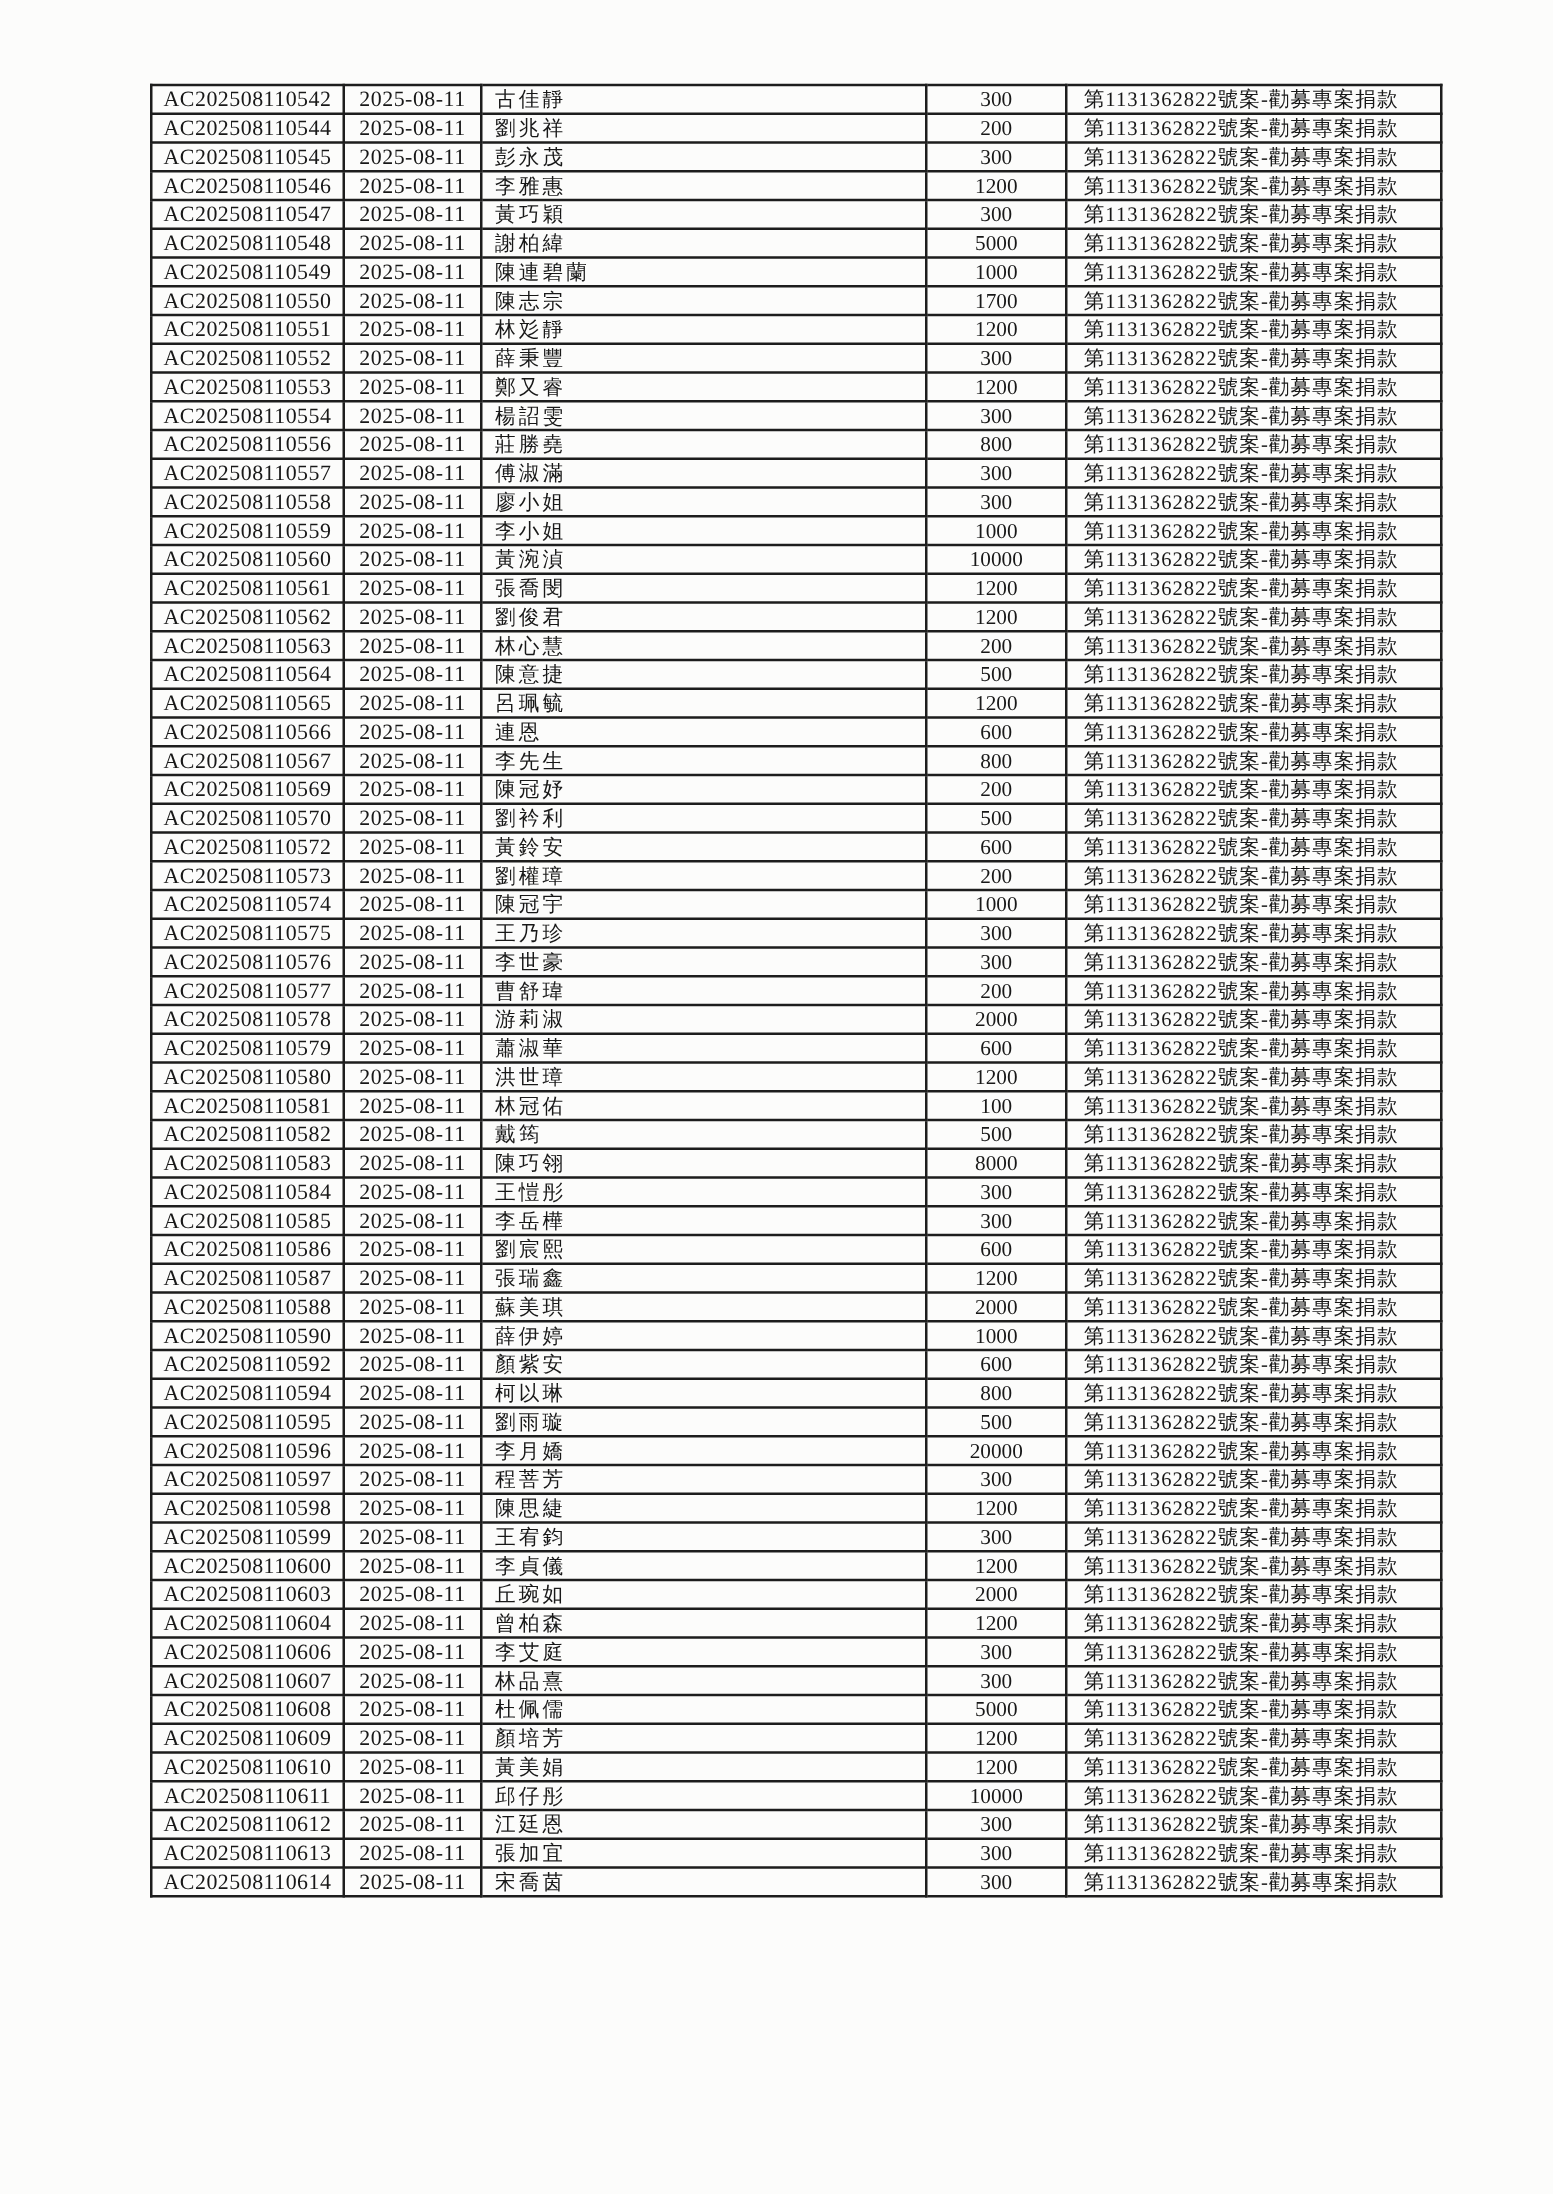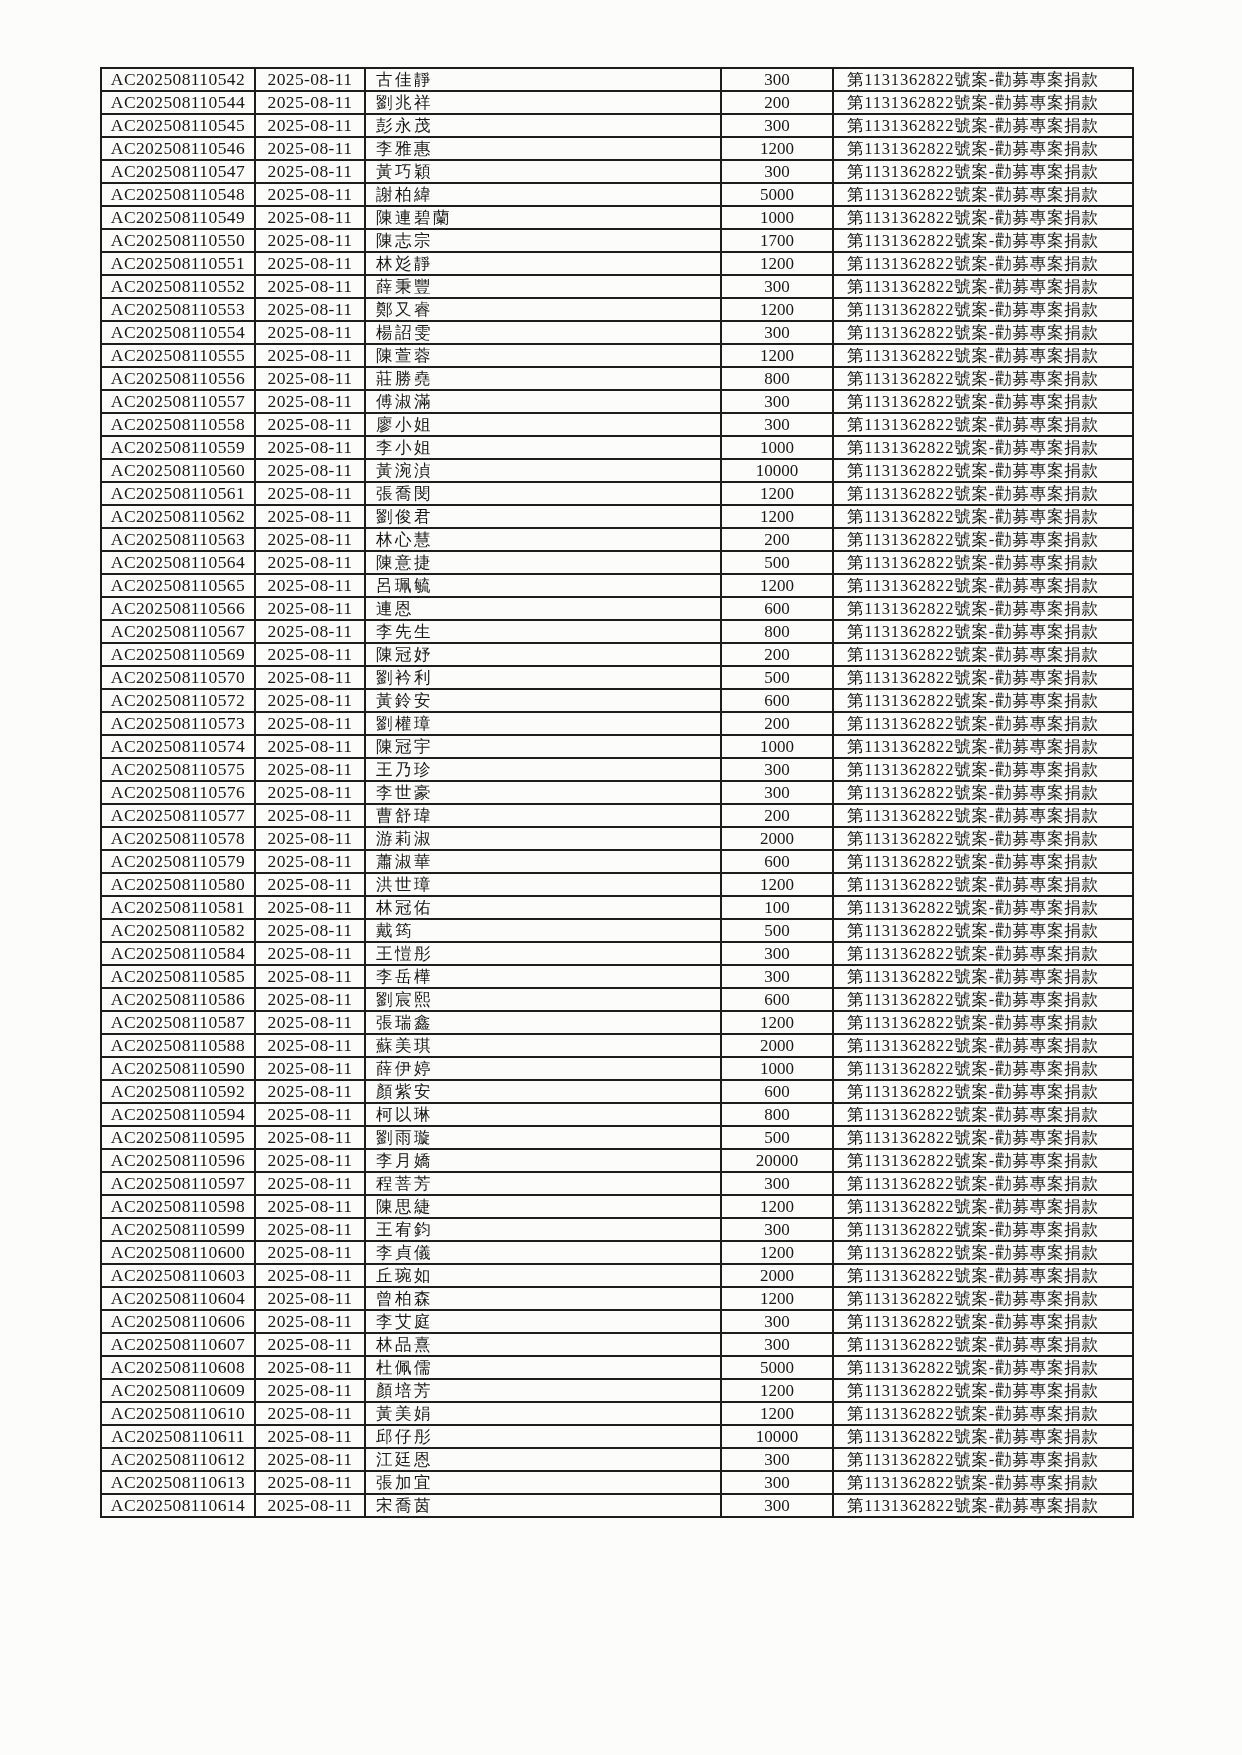--- a/index.html
+++ b/index.html
@@ -12,21 +12,21 @@
     width: 1242px;
     height: 1755px;
     margin: 0 auto;
     background: #fcfcfb;
     color: #181818;
     font-family: "Liberation Serif", "DejaVu Serif", serif;
     overflow: hidden;
   }
   table.donation-table {
     position: absolute;
-    left: 100px;
+    left: 120px;
     top: 67px;
     width: 1032px;
     border-collapse: collapse;
     table-layout: fixed;
     border-radius: 29px;
   }
   .donation-table td {
     border: 2px solid #1d1d1d;
     height: 21px;
     padding: 0;
@@ -154,27 +154,20 @@
           <td class="c-note">第1131362822號案-勸募專案捐款</td>
         </tr>
         <tr>
           <td class="c-id">AC202508110554</td>
           <td class="c-date">2025-08-11</td>
           <td class="c-name">楊詔雯</td>
           <td class="c-amount">300</td>
           <td class="c-note">第1131362822號案-勸募專案捐款</td>
         </tr>
         <tr>
-          <td class="c-id">AC202508110555</td>
-          <td class="c-date">2025-08-11</td>
-          <td class="c-name">陳萱蓉</td>
-          <td class="c-amount">1200</td>
-          <td class="c-note">第1131362822號案-勸募專案捐款</td>
-        </tr>
-        <tr>
           <td class="c-id">AC202508110556</td>
           <td class="c-date">2025-08-11</td>
           <td class="c-name">莊勝堯</td>
           <td class="c-amount">800</td>
           <td class="c-note">第1131362822號案-勸募專案捐款</td>
         </tr>
         <tr>
           <td class="c-id">AC202508110557</td>
           <td class="c-date">2025-08-11</td>
           <td class="c-name">傅淑滿</td>
@@ -333,20 +326,27 @@
           <td class="c-date">2025-08-11</td>
           <td class="c-name">林冠佑</td>
           <td class="c-amount">100</td>
           <td class="c-note">第1131362822號案-勸募專案捐款</td>
         </tr>
         <tr>
           <td class="c-id">AC202508110582</td>
           <td class="c-date">2025-08-11</td>
           <td class="c-name">戴筠</td>
           <td class="c-amount">500</td>
+          <td class="c-note">第1131362822號案-勸募專案捐款</td>
+        </tr>
+        <tr>
+          <td class="c-id">AC202508110583</td>
+          <td class="c-date">2025-08-11</td>
+          <td class="c-name">陳巧翎</td>
+          <td class="c-amount">8000</td>
           <td class="c-note">第1131362822號案-勸募專案捐款</td>
         </tr>
         <tr>
           <td class="c-id">AC202508110584</td>
           <td class="c-date">2025-08-11</td>
           <td class="c-name">王愷彤</td>
           <td class="c-amount">300</td>
           <td class="c-note">第1131362822號案-勸募專案捐款</td>
         </tr>
         <tr>

